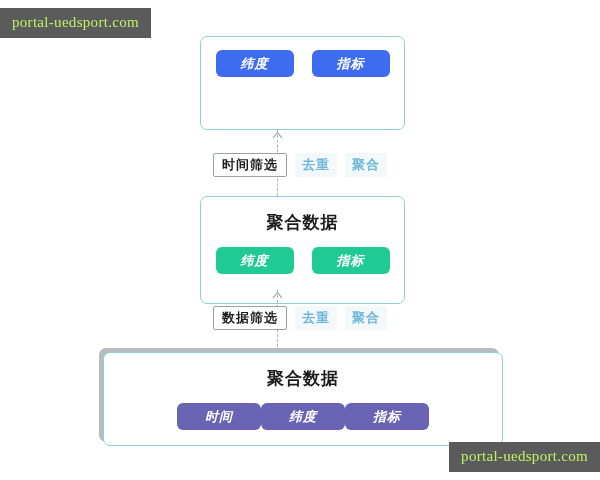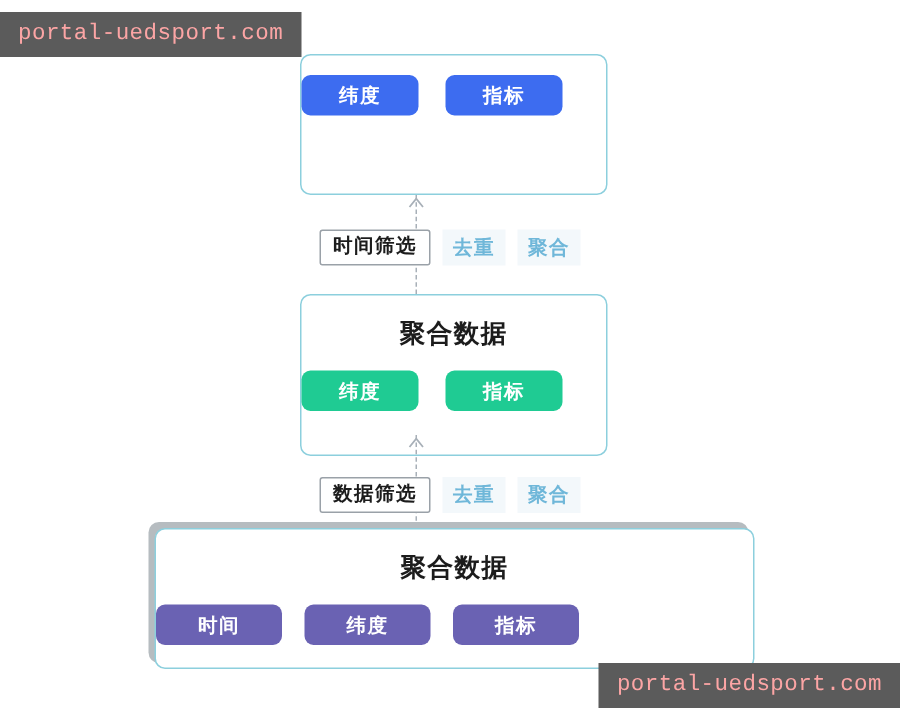--- a/index.html
+++ b/index.html
@@ -12,22 +12,22 @@
     background: #ffffff;
     font-family: "DejaVu Sans", "Liberation Sans", sans-serif;
     position: relative;
     overflow: hidden;
   }
 
   
   .watermark {
     position: absolute;
     background: #5b5b5b;
-    color: #fca5a5;
-    font-family: Liberation Mono, monospace;
+    color: #bef264;
+    font-family: Liberation Serif, serif;
     font-size: 15px;
     letter-spacing: 0.3px;
     padding: 7px 12px 8px 12px;
     white-space: nowrap;
     line-height: 1;
   }
   .watermark-top { left: 0px; top: 8px; }
   .watermark-bottom { right: 0px; bottom: 8px; }
 
   
@@ -66,25 +66,27 @@
     text-align: center;
     font-size: 17px;
     font-weight: bold;
     color: #1c1c1c;
     margin-top: 14px;
     letter-spacing: 1px;
   }
 
   .chip-row {
     display: flex;
+    justify-content: center;
     gap: 18px;
     margin-top: 13px;
+    font-style: italic;
   }
   .chip-row-wide {
-    gap: 15px;
+    gap: 0;
   }
 
   .chip {
     box-sizing: border-box;
     width: 78px;
     height: 27px;
     border-radius: 6px;
     color: #ffffff;
     font-size: 13px;
     font-weight: bold;
@@ -130,21 +132,21 @@
   .conn-labels {
     position: absolute;
     left: 0;
     width: 600px;
     display: flex;
     justify-content: center;
     align-items: center;
     gap: 8px;
   }
   .connector-1 .conn-labels { top: 23px; }
-  .connector-2 .conn-labels { top: 28px; }
+  .connector-2 .conn-labels { top: 16px; }
 
   .conn-main-label {
     box-sizing: border-box;
     border: 1px solid #9aa1a8;
     background: #ffffff;
     color: #1c1c1c;
     font-size: 13px;
     font-weight: bold;
     letter-spacing: 1px;
     padding: 4px 8px 5px 8px;
@@ -153,21 +155,20 @@
   }
 
   .conn-sub-label {
     background: #f3f8fb;
     color: #6fb7d9;
     font-size: 13px;
     font-weight: bold;
     letter-spacing: 1px;
     padding: 5px 7px 6px 7px;
     line-height: 1;
-    font-family: Liberation Serif, serif;
   }
 </style>
 </head>
 <body>
 
 <div class="diagram">
 
   <div class="stage stage-top">
     <div class="chip-row">
       <div class="chip chip-blue">纬度</div>

